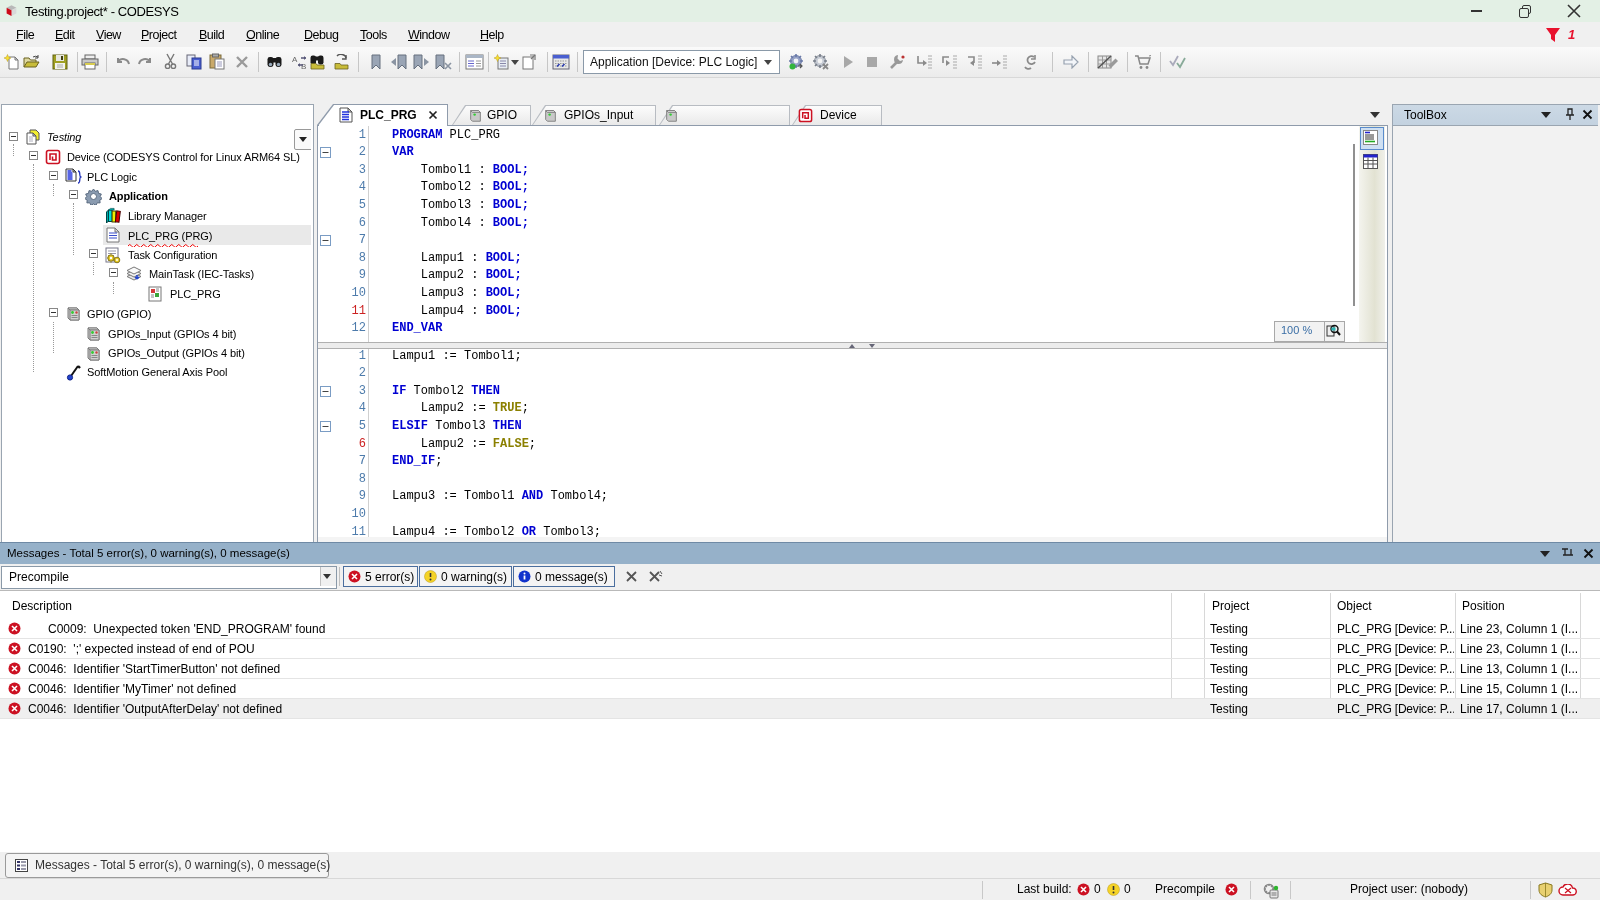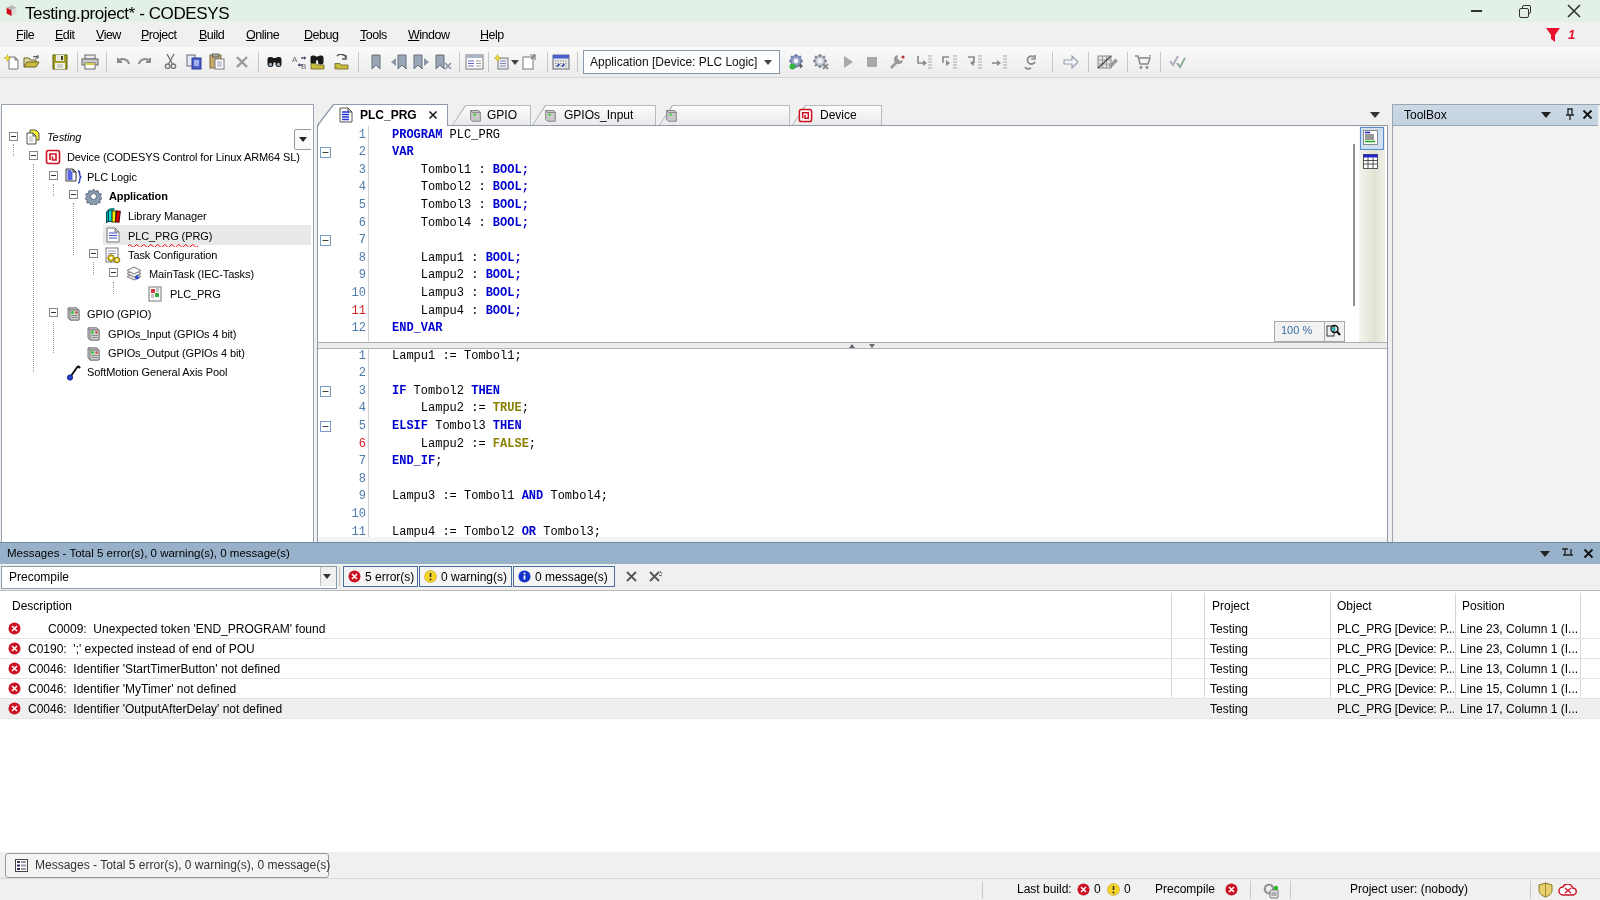--- a/index.html
+++ b/index.html
@@ -12,21 +12,21 @@
 svg{display:block;}
 </style></head>
 <body>
 
 <div class="a" style="left:0;top:0;width:1600px;height:22px;background:#e3f0e5;">
   <svg class="a" style="left:5px;top:4px" width="13" height="14" viewBox="0 0 16 16">
     <polygon points="8,1 14,4 8,7 2,4" fill="#b8b8b8"></polygon>
     <polygon points="14,4 14,11 8,14 8,7" fill="#d9d9d9"></polygon>
     <polygon points="2,4 8,7 8,14 2,11" fill="#cc0a18"></polygon>
   </svg>
-  <div class="a" style="left:25px;top:4px;font-size:17px;letter-spacing:-0.4px;">Testing.project* - CODESYS</div>
+  <div class="a" style="left:25px;top:4px;font-size:13px;letter-spacing:-0.4px;">Testing.project* - CODESYS</div>
 
   <div class="a" style="left:1471px;top:10px;width:11px;height:1.6px;background:#333;"></div>
   <div class="a" style="left:1522px;top:5px;width:7px;height:7px;border:1.4px solid #333;border-radius:2px;background:#e3f0e5;"></div>
   <div class="a" style="left:1519px;top:8px;width:8px;height:8px;border:1.4px solid #333;border-radius:2px;background:#e3f0e5;"></div>
   <svg class="a" style="left:1567px;top:4px" width="14" height="14" viewBox="0 0 14 14">
       <path d="M1 1 L13 13 M13 1 L1 13" stroke="#333" stroke-width="1.6"></path>
     </svg>
 </div>
 
 <div class="a" style="left:0;top:22px;width:1600px;height:25px;background:#f0f0f0;">

